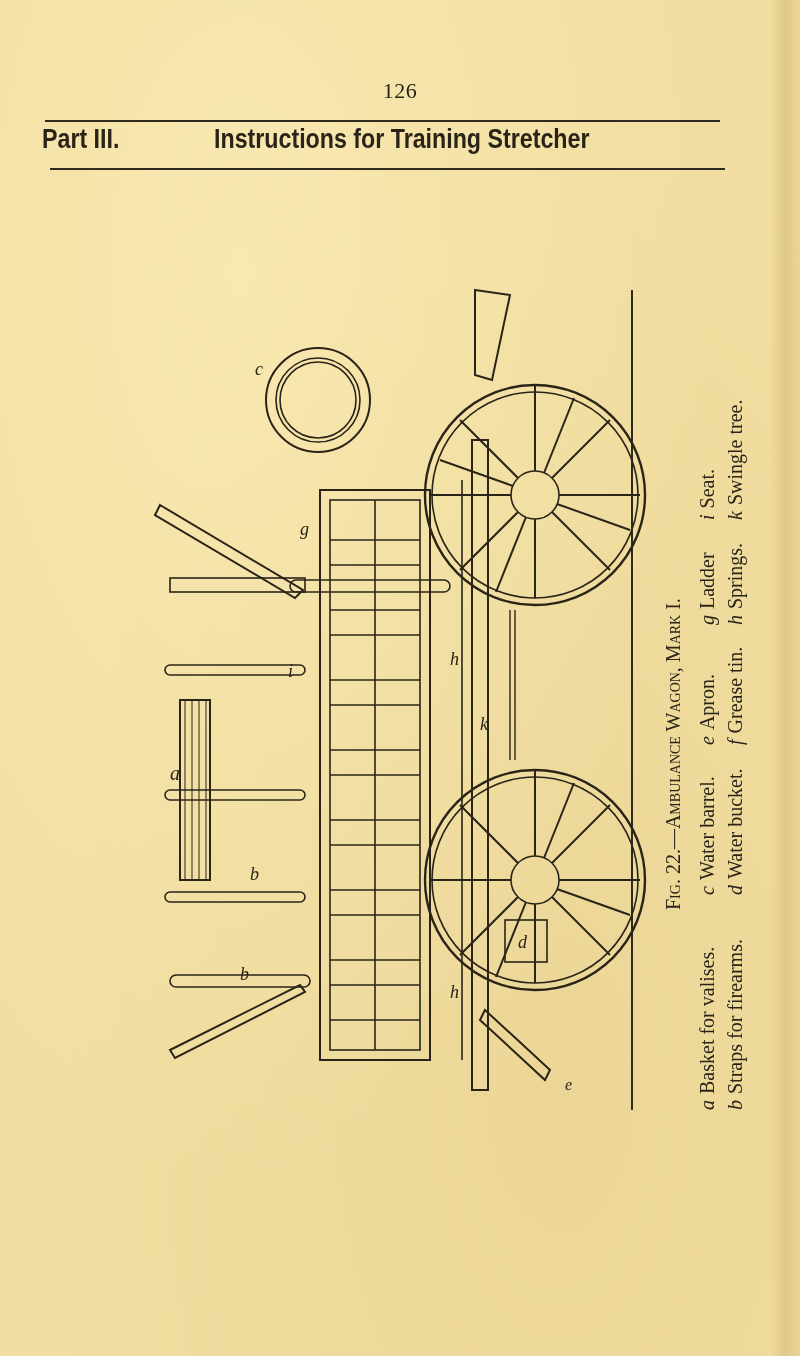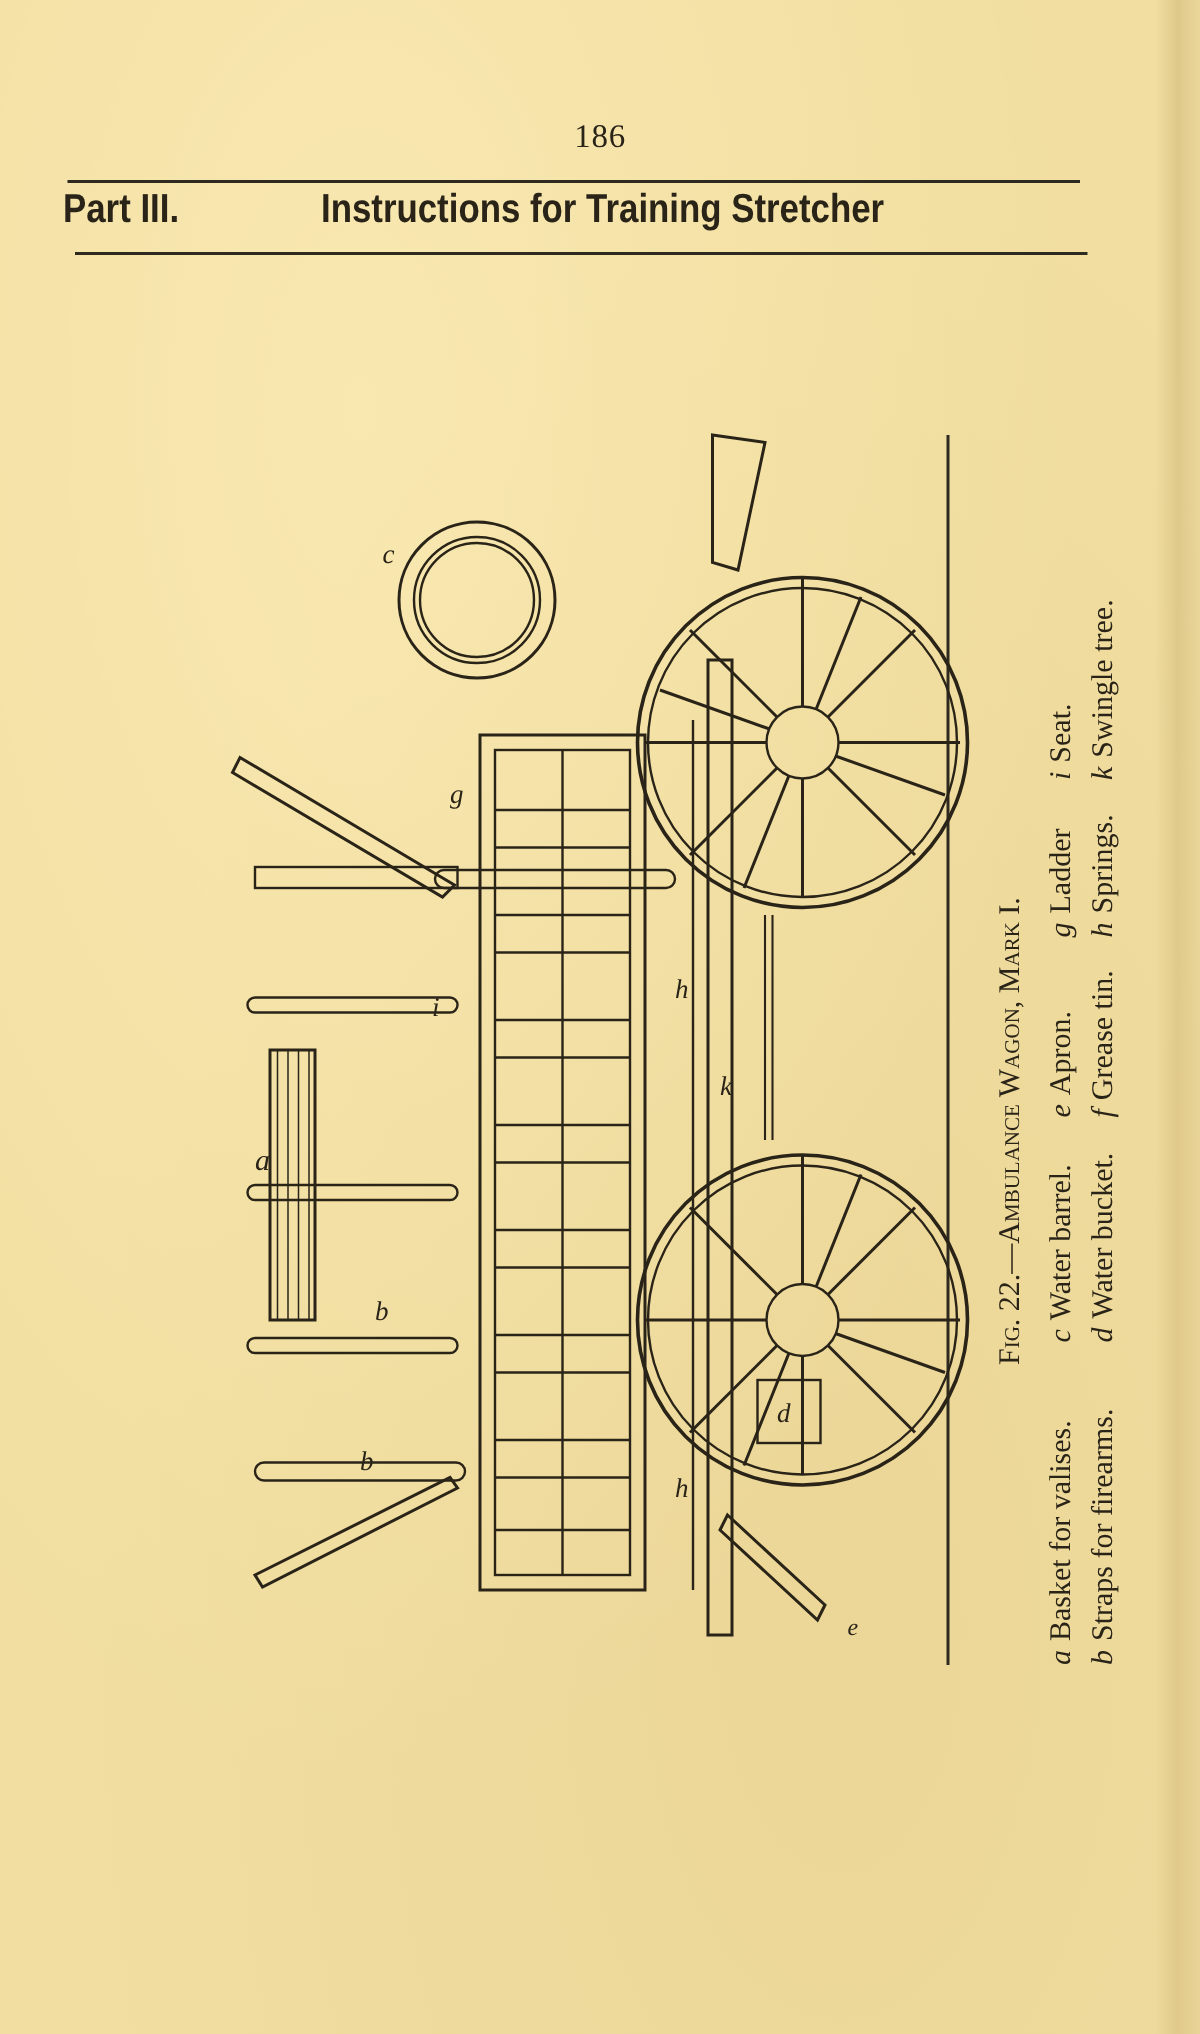--- a/index.html
+++ b/index.html
@@ -47,21 +47,21 @@
   .cap-row { position: absolute; left: 10px; white-space: nowrap; }
   .cap-row.r1 { top: 36px; }
   .cap-row.r2 { top: 64px; }
   .item { position: absolute; white-space: nowrap; }
   .item i { margin-right: 6px; }
   .vline { position: absolute; left: 631px; top: 290px; width: 2px; height: 820px; background: #2f2a20; }
 </style>
 </head>
 <body>
 
-<div class="page-number">186</div>
+<div class="page-number">126</div>
 <div class="rule-top"></div>
 <div class="header">
   <span class="part">Part III.</span><span>Instructions for Training Stretcher</span>
 </div>
 <div class="rule-bottom"></div>
 
 <div class="vline"></div>
 
 <div class="figure">
   <svg viewBox="0 0 520 830" xmlns="http://www.w3.org/2000/svg" fill="none" stroke="#2a2418" stroke-width="1.6">

